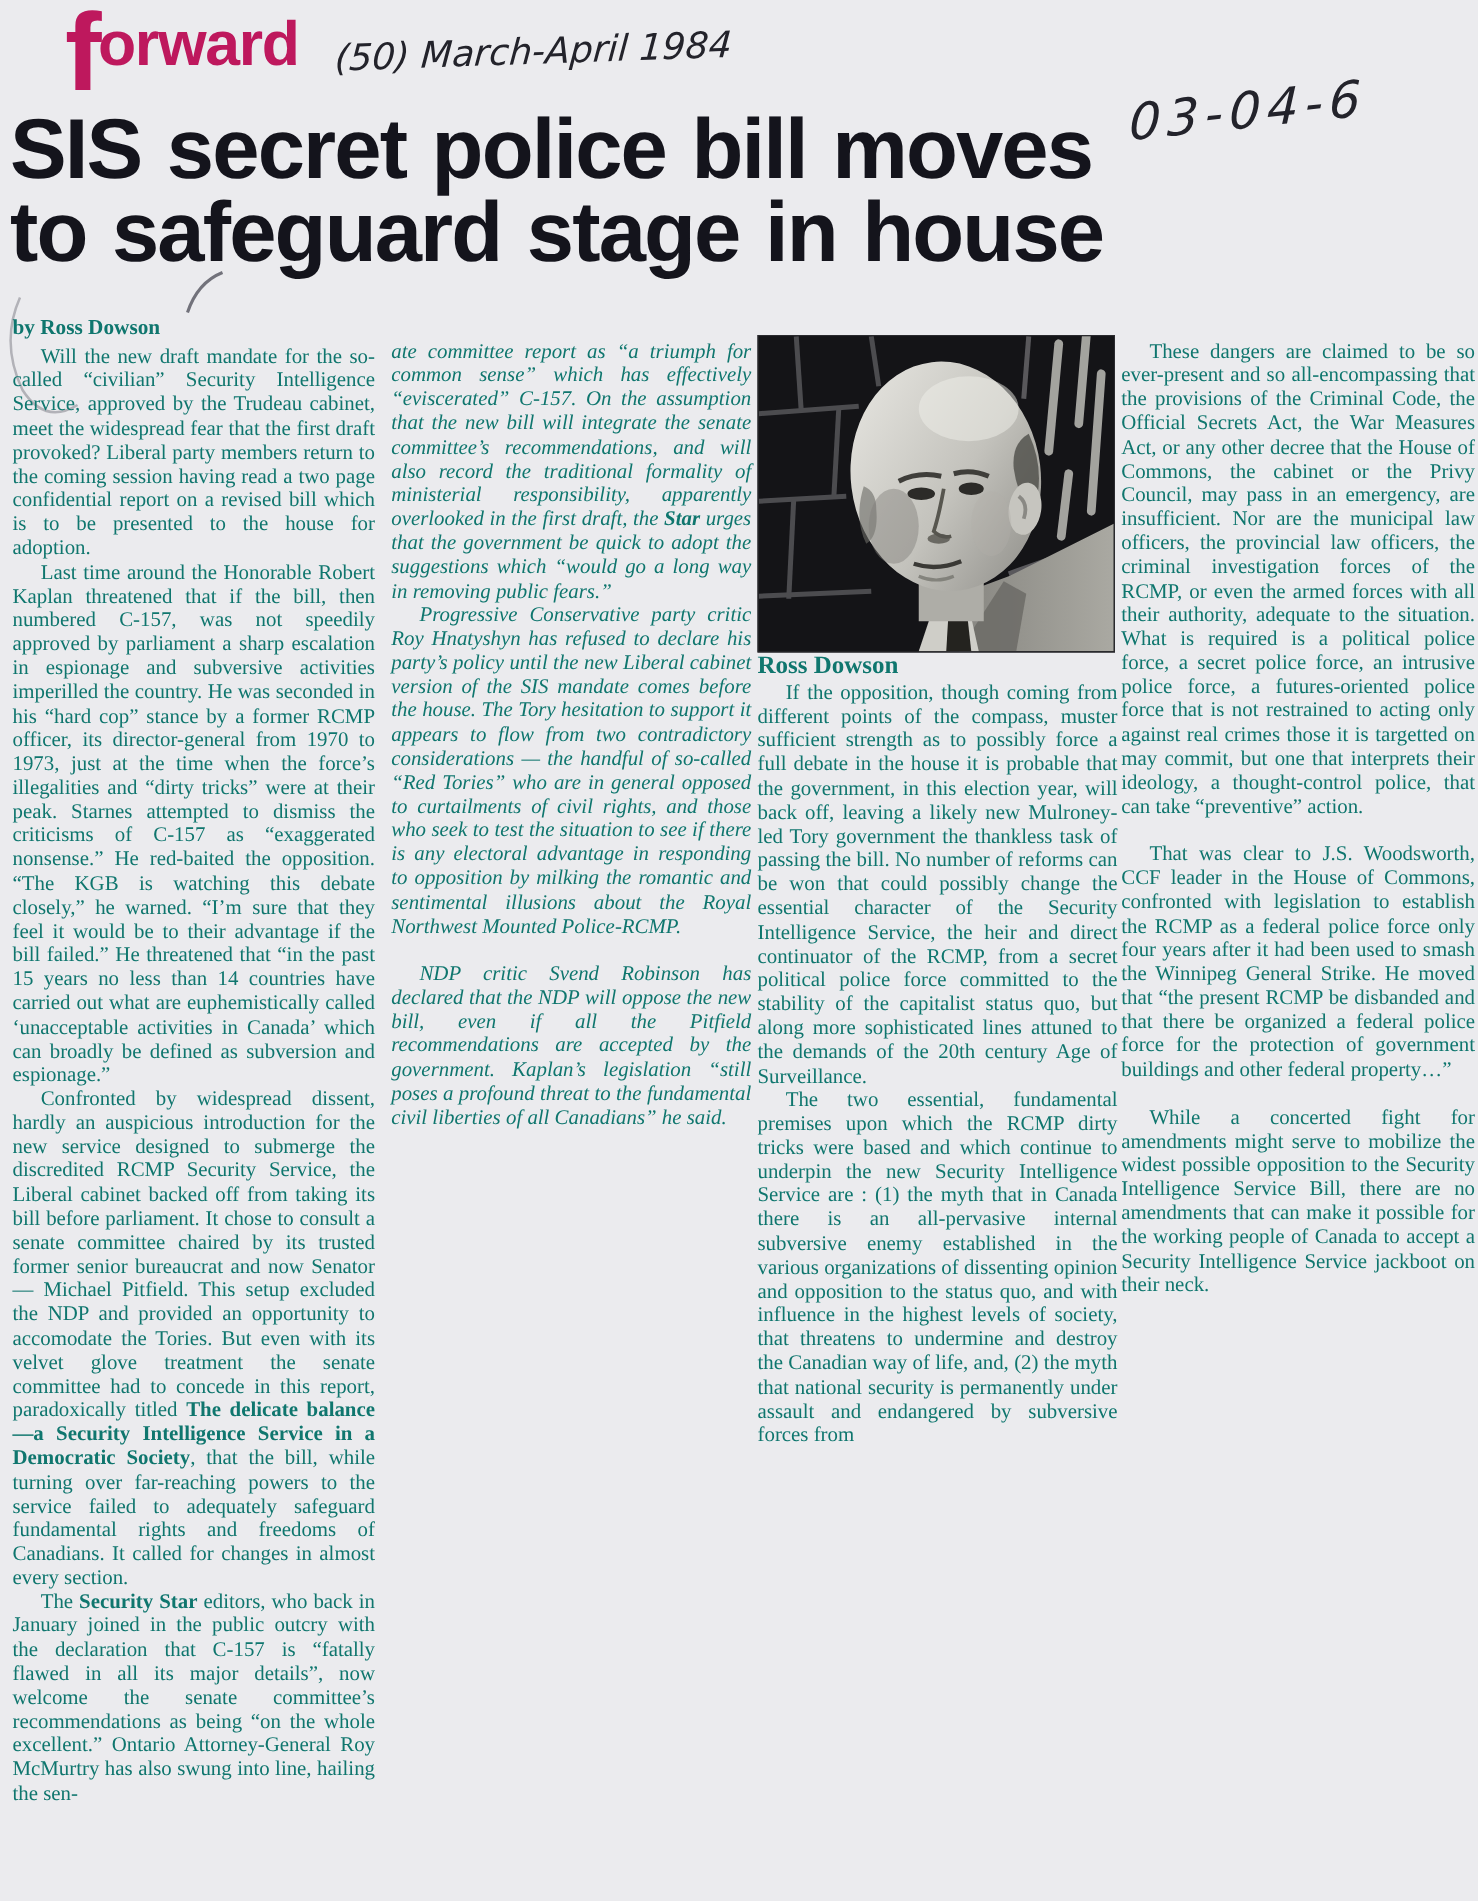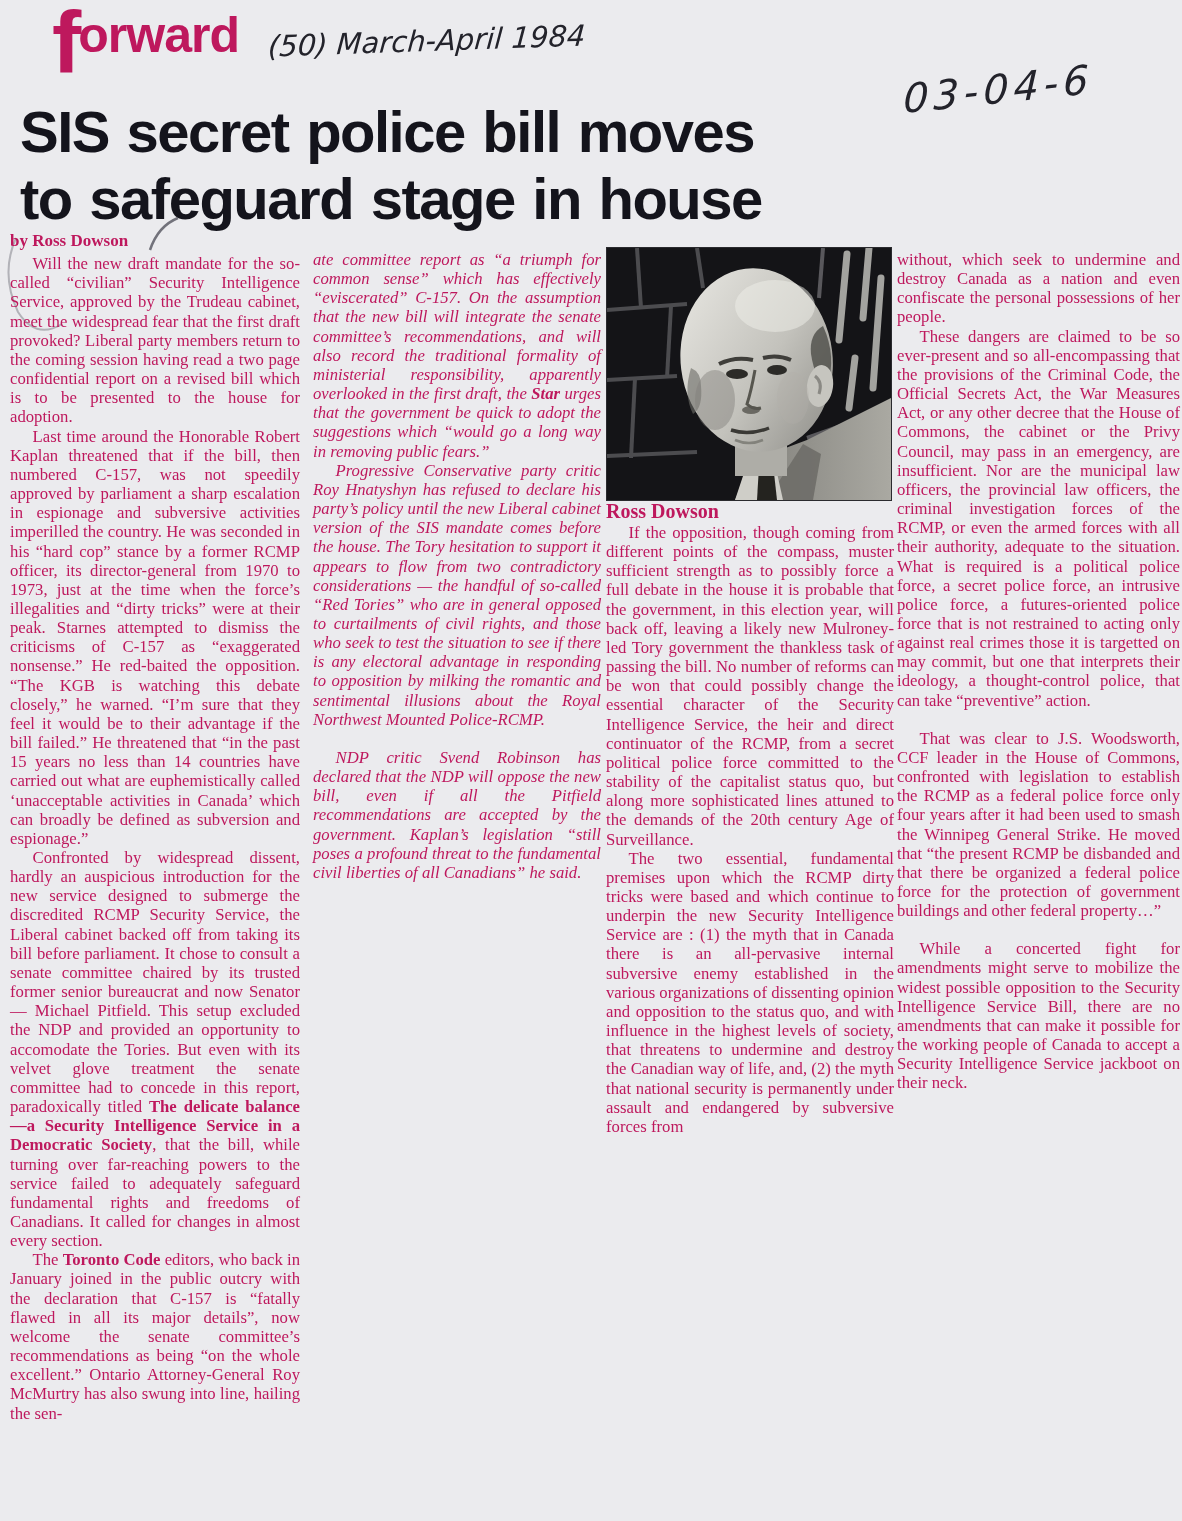--- a/index.html
+++ b/index.html
@@ -18,27 +18,28 @@
   .logo-f{font-size:88px;line-height:0;vertical-align:-20px;margin-right:-2px;}
   .hand{
     font-family:"DejaVu Sans",sans-serif;font-style:italic;color:#23232b;
     white-space:nowrap;
   }
   .hand-issue{position:absolute;left:268px;top:24px;font-size:29px;transform:rotate(-2deg) skewX(-6deg);}
   .hand-code{position:absolute;left:903px;top:66px;font-size:40px;letter-spacing:5px;transform:rotate(-6deg) skewX(-8deg);}
   .headline{
     position:absolute;left:8px;top:86px;
     font-family:"Liberation Sans",sans-serif;font-weight:700;
-    font-size:58px;line-height:67px;letter-spacing:-1.5px;word-spacing:3px;
-    color:#14141c;margin:12px;
+    font-size:68px;line-height:67px;letter-spacing:-1.5px;word-spacing:3px;
+    color:#14141c;margin:0;
   }
   .col{
     position:absolute;width:290px;
     font-size:16.7px;line-height:19.15px;text-align:justify;
-    color:#be185d;
+    color:#0f766e;
+    margin-top:21px;
   }
   .col p{margin:0;}
   .col p.indent{text-indent:1.35em;}
   .col p.space-before{margin-top:19px;}
   .col1{left:10px;top:231px;}
   .col2{left:313px;top:250px;width:288px;font-style:italic;}
   .col3{left:606px;top:247px;width:288px;}
   .col4{left:897px;top:250px;width:283px;}
   .byline{font-weight:700;font-size:17px;text-align:left;margin-bottom:4px;}
   .photo-block{margin:0 0 1px 0;}
@@ -65,21 +66,21 @@
     <path d="M150,38 q8,-24 28,-32" stroke="#4a4a54" stroke-width="2.5" fill="none" opacity="0.75"></path>
     <path d="M16,26 q-16,36 2,74 q18,28 44,12" stroke="#6d6d76" stroke-width="2" fill="none" opacity="0.45"></path>
   </svg>
 
   <div class="col col1">
     <div class="byline">by Ross Dowson</div>
     <div>
         <p class="indent"><span>Will the new draft mandate for the so-called “civilian” Security Intelligence Service, approved by the Trudeau cabinet, meet the widespread fear that the first draft provoked? Liberal party members return to the coming session having read a two page confidential report on a revised bill which is to be presented to the house for adoption.</span></p>
         <p class="indent"><span>Last time around the Honorable Robert Kaplan threatened that if the bill, then numbered C-157, was not speedily approved by parliament a sharp escalation in espionage and subversive activities imperilled the country. He was seconded in his “hard cop” stance by a former RCMP officer, its director-general from 1970 to 1973, just at the time when the force’s illegalities and “dirty tricks” were at their peak. Starnes attempted to dismiss the criticisms of C-157 as “exaggerated nonsense.” He red-baited the opposition. “The KGB is watching this debate closely,” he warned. “I’m sure that they feel it would be to their advantage if the bill failed.” He threatened that “in the past 15 years no less than 14 countries have carried out what are euphemistically called ‘unacceptable activities in Canada’ which can broadly be defined as subversion and espionage.”</span></p>
         <p class="indent"><span>Confronted by widespread dissent, hardly an auspicious introduction for the new service designed to submerge the discredited RCMP Security Service, the Liberal cabinet backed off from taking its bill before parliament. It chose to consult a senate committee chaired by its trusted former senior bureaucrat and now Senator — Michael Pitfield. This setup excluded the NDP and provided an opportunity to accomodate the Tories. But even with its velvet glove treatment the senate committee had to concede in this report, paradoxically titled </span><b>The delicate balance—a Security Intelligence Service in a Democratic Society</b><span>, that the bill, while turning over far-reaching powers to the service failed to adequately safeguard fundamental rights and freedoms of Canadians. It called for changes in almost every section.</span></p>
-        <p class="indent"><span>The </span><b>Toronto Code</b><span> editors, who back in January joined in the public outcry with the declaration that C-157 is “fatally flawed in all its major details”, now welcome the senate committee’s recommendations as being “on the whole excellent.” Ontario Attorney-General Roy McMurtry has also swung into line, hailing the sen-</span></p>
+        <p class="indent"><span>The </span><b>Security Star</b><span> editors, who back in January joined in the public outcry with the declaration that C-157 is “fatally flawed in all its major details”, now welcome the senate committee’s recommendations as being “on the whole excellent.” Ontario Attorney-General Roy McMurtry has also swung into line, hailing the sen-</span></p>
       </div>
   </div>
 
   <div class="col col2">
     <div>
         <p class=""><span>ate committee report as “a triumph for common sense” which has effectively “eviscerated” C-157. On the assumption that the new bill will integrate the senate committee’s recommendations, and will also record the traditional formality of ministerial responsibility, apparently overlooked in the first draft, the </span><b>Star</b><span> urges that the government be quick to adopt the suggestions which “would go a long way in removing public fears.”</span></p>
         <p class="indent"><span>Progressive Conservative party critic Roy Hnatyshyn has refused to declare his party’s policy until the new Liberal cabinet version of the SIS mandate comes before the house. The Tory hesitation to support it appears to flow from two contradictory considerations — the handful of so-called “Red Tories” who are in general opposed to curtailments of civil rights, and those who seek to test the situation to see if there is any electoral advantage in responding to opposition by milking the romantic and sentimental illusions about the Royal Northwest Mounted Police-RCMP.</span></p>
         <p class="indent space-before"><span>NDP critic Svend Robinson has declared that the NDP will oppose the new bill, even if all the Pitfield recommendations are accepted by the government. Kaplan’s legislation “still poses a profound threat to the fundamental civil liberties of all Canadians” he said.</span></p>
       </div>
   </div>
@@ -145,20 +146,19 @@
       <figcaption class="caption">Ross Dowson</figcaption>
     </figure>
     <div>
         <p class="indent"><span>If the opposition, though coming from different points of the compass, muster sufficient strength as to possibly force a full debate in the house it is probable that the government, in this election year, will back off, leaving a likely new Mulroney-led Tory government the thankless task of passing the bill. No number of reforms can be won that could possibly change the essential character of the Security Intelligence Service, the heir and direct continuator of the RCMP, from a secret political police force committed to the stability of the capitalist status quo, but along more sophisticated lines attuned to the demands of the 20th century Age of Surveillance.</span></p>
         <p class="indent"><span>The two essential, fundamental premises upon which the RCMP dirty tricks were based and which continue to underpin the new Security Intelligence Service are : (1) the myth that in Canada there is an all-pervasive internal subversive enemy established in the various organizations of dissenting opinion and opposition to the status quo, and with influence in the highest levels of society, that threatens to undermine and destroy the Canadian way of life, and, (2) the myth that national security is permanently under assault and endangered by subversive forces from</span></p>
       </div>
   </div>
 
   <div class="col col4">
     <div>
-        <p class=""><span>without, which seek to undermine and destroy Canada as a nation and even confiscate the personal possessions of her people.</span></p>
         <p class="indent"><span>These dangers are claimed to be so ever-present and so all-encompassing that the provisions of the Criminal Code, the Official Secrets Act, the War Measures Act, or any other decree that the House of Commons, the cabinet or the Privy Council, may pass in an emergency, are insufficient. Nor are the municipal law officers, the provincial law officers, the criminal investigation forces of the RCMP, or even the armed forces with all their authority, adequate to the situation. What is required is a political police force, a secret police force, an intrusive police force, a futures-oriented police force that is not restrained to acting only against real crimes those it is targetted on may commit, but one that interprets their ideology, a thought-control police, that can take “preventive” action.</span></p>
         <p class="indent space-before"><span>That was clear to J.S. Woodsworth, CCF leader in the House of Commons, confronted with legislation to establish the RCMP as a federal police force only four years after it had been used to smash the Winnipeg General Strike. He moved that “the present RCMP be disbanded and that there be organized a federal police force for the protection of government buildings and other federal property…”</span></p>
         <p class="indent space-before"><span>While a concerted fight for amendments might serve to mobilize the widest possible opposition to the Security Intelligence Service Bill, there are no amendments that can make it possible for the working people of Canada to accept a Security Intelligence Service jackboot on their neck.</span></p>
       </div>
   </div>
 
 </div>
 
 </body></html>

